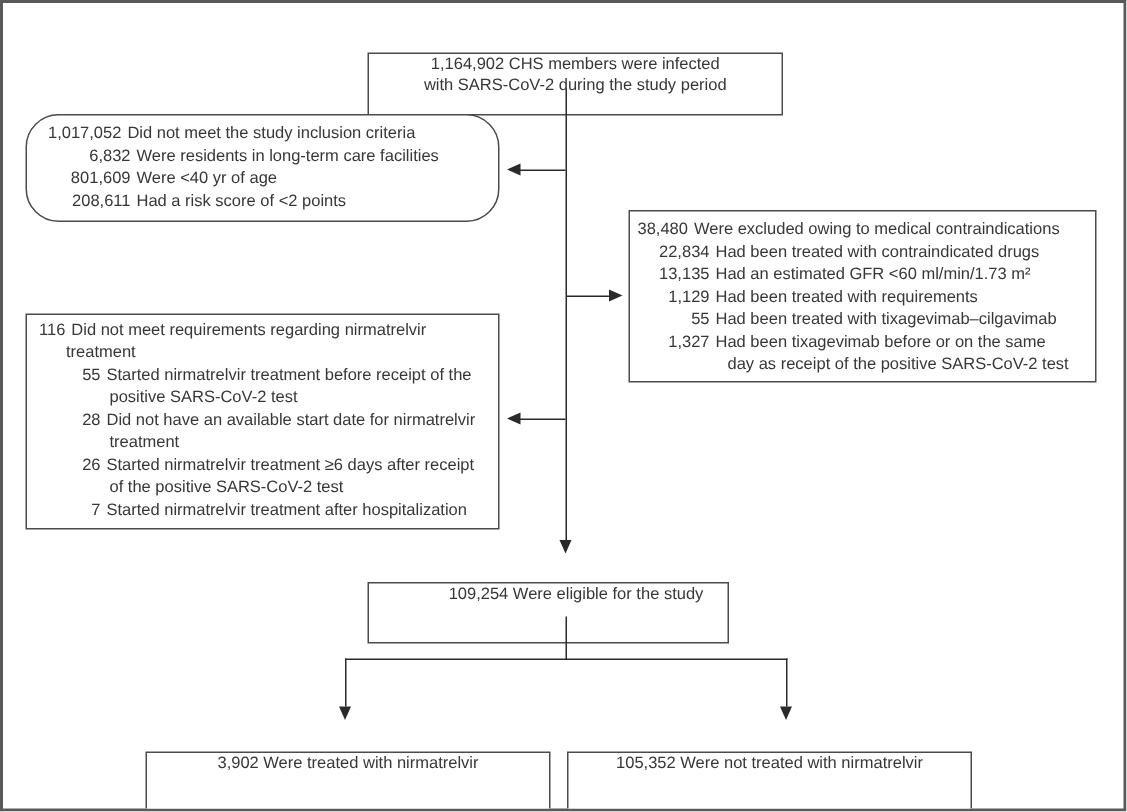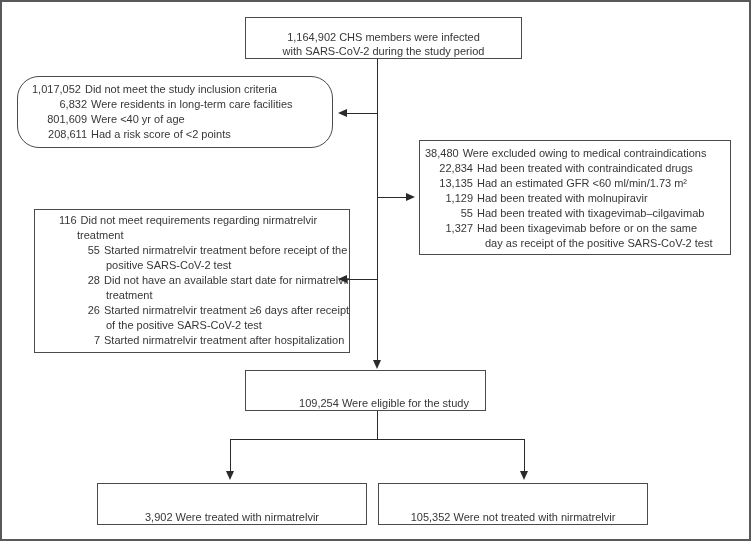--- a/index.html
+++ b/index.html
@@ -19,39 +19,40 @@
     position: absolute;
     box-sizing: border-box;
     border: 1px solid #4b4b4d;
     background: #ffffff;
     overflow: hidden;
   }
   .center-box {
     display: flex;
     flex-direction: column;
     align-items: center;
-    justify-content: flex-end;
+    justify-content: flex-start;
     text-align: center;
     line-height: 14px;
+    margin-top: 18px;
   }
   .list-box .row { display: flex; line-height: 15px; white-space: nowrap; }
   .num { display: inline-block; text-align: right; flex: 0 0 auto; }
   .txt { margin-left: 4px; }
   .row.main .num { width: auto; }
 
   #box-inclusion { padding: 5px 4px 0 14px; }
   #box-inclusion .row .num { width: 55px; }
   #box-inclusion .row.main .num { width: auto; }
 
   #box-contra { padding: 5px 4px 0 5px; }
   #box-contra .row .num { width: 48px; }
   #box-contra .row.main .num { width: auto; }
   #box-contra .row.cont .txt { margin-left: 12px; }
 
-  #box-nirma { padding: 3px 4px 0 24px; margin-left: 17px; }
+  #box-nirma { padding: 3px 4px 0 8px; }
   #box-nirma .row .num { width: 41px; }
   #box-nirma .row.main .num { width: auto; }
   #box-nirma .row.cont .txt { margin-left: 6px; }
   #box-nirma .row.cont-main .txt { margin-left: 18px; }
 
   .line { position: absolute; background: #2a2a2c; }
   .arrow { position: absolute; width: 0; height: 0; }
   .arrow.left  { border-top: 4px solid transparent; border-bottom: 4px solid transparent; border-right: 9px solid #2a2a2c; }
   .arrow.right { border-top: 4px solid transparent; border-bottom: 4px solid transparent; border-left: 9px solid #2a2a2c; }
   .arrow.down  { border-left: 4px solid transparent; border-right: 4px solid transparent; border-top: 9px solid #2a2a2c; }
@@ -93,21 +94,21 @@
     <div class="row sub">
       <span class="num">22,834</span>
       <span class="txt">Had been treated with contraindicated drugs</span>
     </div>
     <div class="row sub">
       <span class="num">13,135</span>
       <span class="txt">Had an estimated GFR &lt;60 ml/min/1.73 m²</span>
     </div>
     <div class="row sub">
       <span class="num">1,129</span>
-      <span class="txt">Had been treated with molnupiravir</span>
+      <span class="txt">Had been treated with requirements</span>
     </div>
     <div class="row sub">
       <span class="num">55</span>
       <span class="txt">Had been treated with tixagevimab–cilgavimab</span>
     </div>
     <div class="row sub">
       <span class="num">1,327</span>
       <span class="txt">Had been tixagevimab before or on the same</span>
     </div>
     <div class="row cont">

